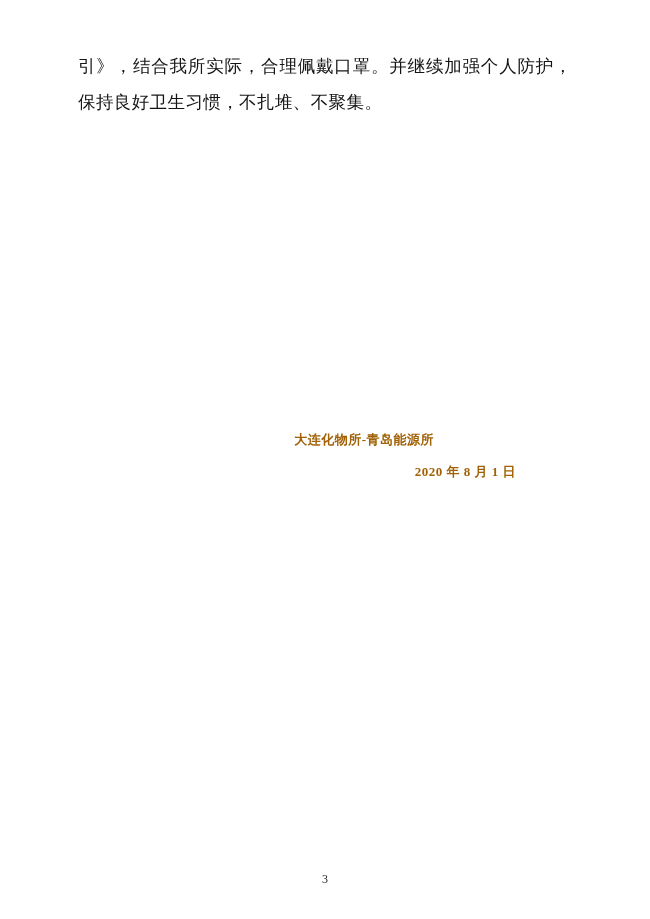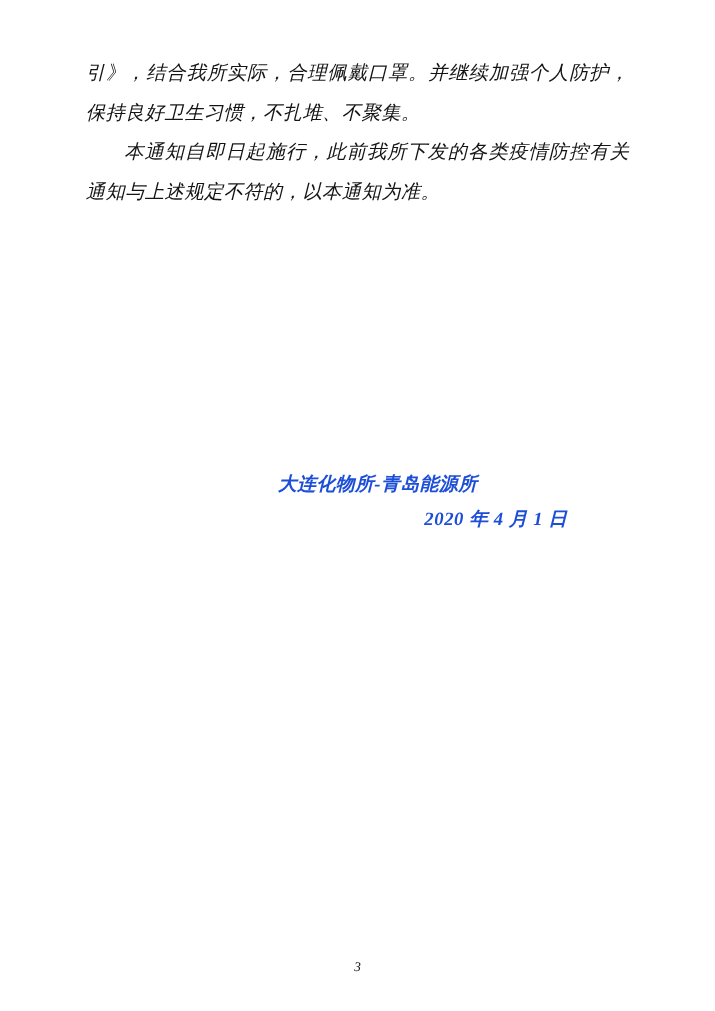--- a/index.html
+++ b/index.html
@@ -14,21 +14,20 @@
     font-family: "Liberation Serif", "DejaVu Serif", serif;
     color: #1a1a1a;
     overflow: hidden;
   }
   .page {
     position: absolute;
     left: 0; top: 0;
     width: 650px;
     height: 731px;
     background: #fff;
-    font-style: italic;
   }
   .body-area {
     position: absolute;
     left: 78px;
     top: 48px;
     width: 494px;
   }
   p.para {
     margin: 0 0 0 0;
     font-size: 17.5px;
@@ -42,24 +41,24 @@
     text-indent: 2em;
   }
   .sig-block {
     position: absolute;
     left: 78px;
     top: 424px;
     width: 494px;
     text-align: right;
   }
   .sig-line {
-    font-size: 17px;
+    font-size: 13px;
     line-height: 32px;
     letter-spacing: 0.5px;
-    color: #1d4ed8;
+    color: #a16207;
     font-family: "Liberation Serif", "DejaVu Serif", serif;
     font-weight: bold;
   }
   .sig-1 { padding-right: 138px; }
   .sig-2 { padding-right: 0px; }
   .sig-3 { padding-right: 56px; font-weight: bold; }
   .page-number {
     position: absolute;
     left: 0;
     top: 872px;
@@ -70,23 +69,22 @@
     font-family: "Liberation Serif", "DejaVu Serif", serif;
   }
 </style>
 </head>
 <body>
 
 <div class="page">
 
   <div class="body-area">
     <p class="para">引》，结合我所实际，合理佩戴口罩。并继续加强个人防护，保持良好卫生习惯，不扎堆、不聚集。</p>
-    <p class="para indent">本通知自即日起施行，此前我所下发的各类疫情防控有关通知与上述规定不符的，以本通知为准。</p>
   </div>
 
   <div class="sig-block">
     <div class="sig-line sig-1">大连化物所-青岛能源所</div>
-    <div class="sig-line sig-3">2020 年 4 月 1 日</div>
+    <div class="sig-line sig-3">2020 年 8 月 1 日</div>
   </div>
 
   <div class="page-number">3</div>
 
 </div>
 
 </body></html>

